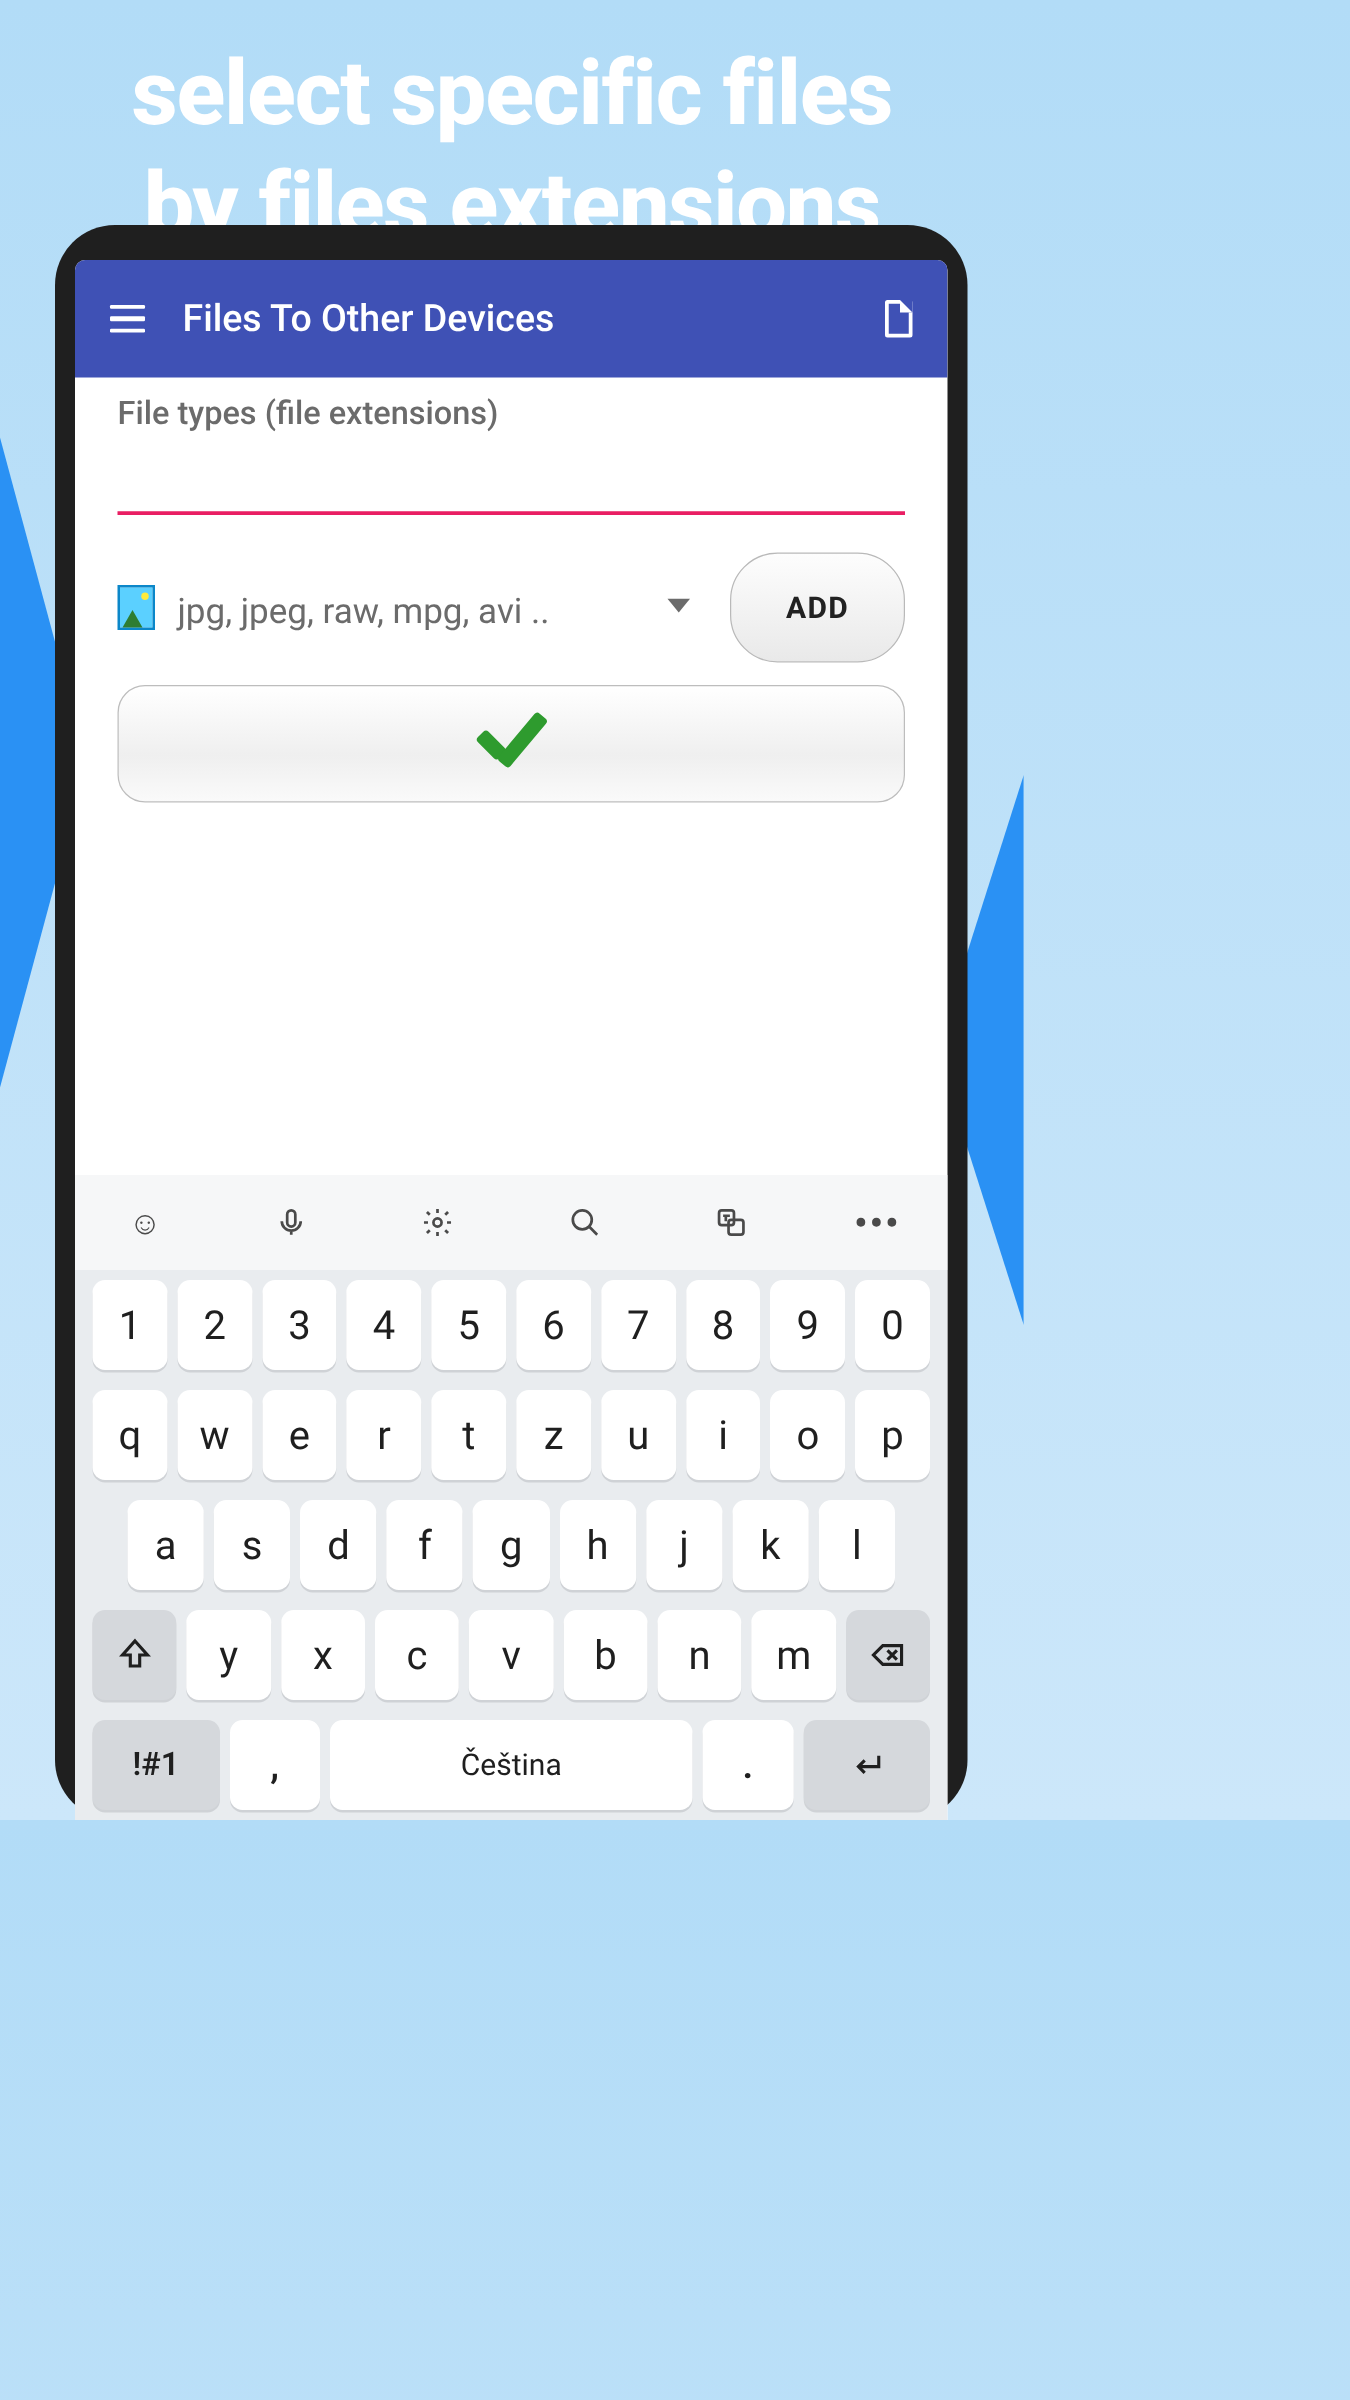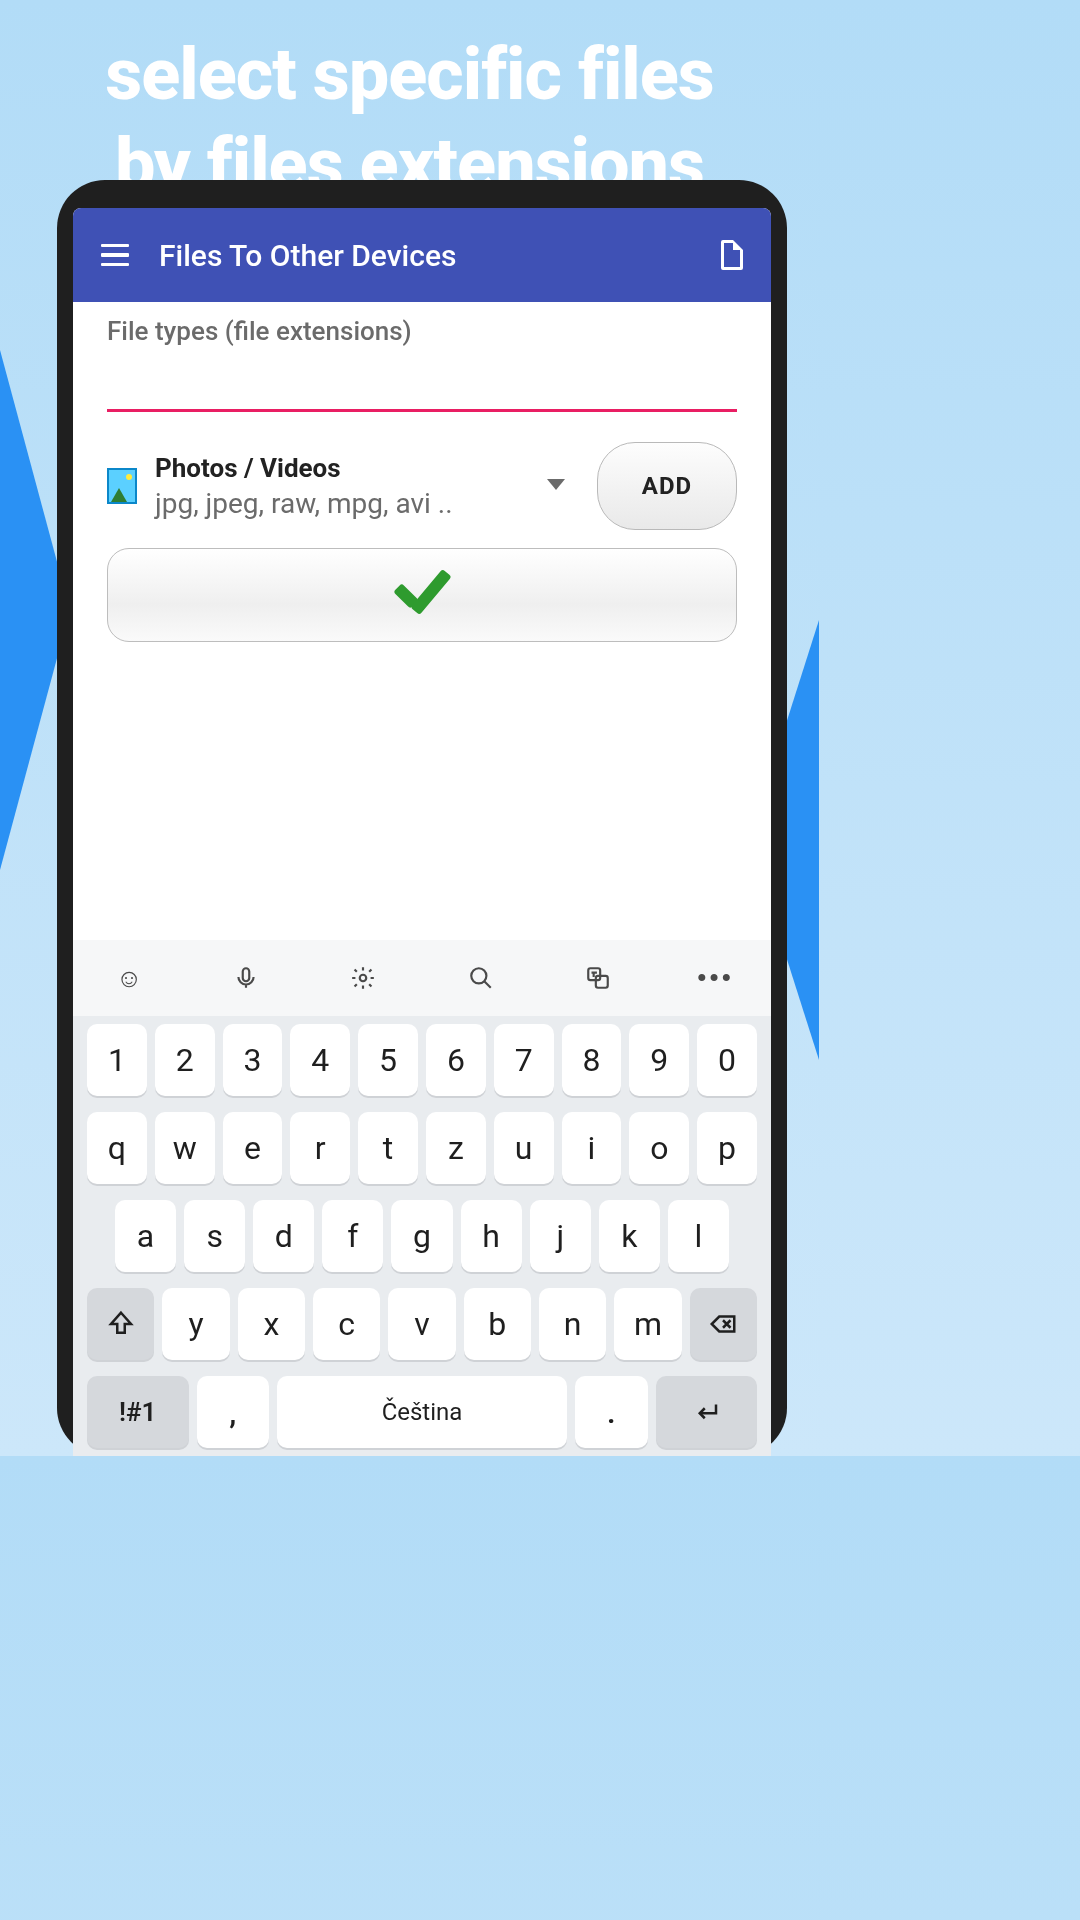--- a/index.html
+++ b/index.html
@@ -6,21 +6,21 @@
 html,body { width:819px; height:1456px; }
 body { background:linear-gradient(180deg,#b2dcf7 0%,#cce7fa 100%); position:relative; overflow:hidden; }
 
 
 .tri-left { position:absolute; left:0; top:350px; width:0; height:0; border-left:70px solid #2a91f4; border-top:260px solid transparent; border-bottom:260px solid transparent; }
 .tri-right { position:absolute; right:0; top:620px; width:0; height:0; border-right:70px solid #2a91f4; border-top:220px solid transparent; border-bottom:220px solid transparent; }
 
 .promo { text-align:center; color:#fff; font-weight:800; font-size:72px; line-height:1.25; padding:30px 20px 0; letter-spacing:-1px; }
 
 
-.phone { position:absolute; left:57px; top:180px; width:730px; height:1276px; background:#1f1f1f; border-radius:48px; padding:28px 16px 0 16px; }
+.phone { position:absolute; left:44px; top:180px; width:730px; height:1276px; background:#1f1f1f; border-radius:48px; padding:28px 16px 0 16px; }
 .screen { width:100%; height:100%; background:#fff; border-radius:8px 8px 0 0; overflow:hidden; position:relative; }
 
 
 .appbar { background:#3f51b5; height:94px; display:flex; align-items:center; padding:0 28px; gap:30px; color:#fff; }
 .appbar .ham { display:flex; flex-direction:column; gap:6px; }
 .appbar .ham span { display:block; width:28px; height:3.5px; background:#fff; border-radius:1px; }
 .appbar .title { font-size:30px; font-weight:500; flex:1; }
 .doc-icon { width:22px; height:30px; border:3px solid #fff; border-radius:2px; position:relative; }
 .doc-icon:before { content:""; position:absolute; top:-3px; right:-3px; width:10px; height:10px; background:#3f51b5; }
 .doc-icon:after { content:""; position:absolute; top:-3px; right:-3px; width:0; height:0; border-left:10px solid #fff; border-top:10px solid transparent; }
@@ -90,21 +90,20 @@
       <div class="doc-icon"></div>
     </div>
 
     <div class="content">
       <div class="label">File types (file extensions)</div>
       <div class="inputline" value=""></div>
 
       <div class="row">
         <div class="thumb"></div>
         <div class="info">
-          <div class="name">Photos / Videos</div>
           <div class="exts">jpg, jpeg, raw, mpg, avi ..</div>
         </div>
         <div class="caret"></div>
         <button class="add-btn">ADD</button>
       </div>
 
       <div class="ok-btn">
         <div class="check"></div>
       </div>
     </div>

